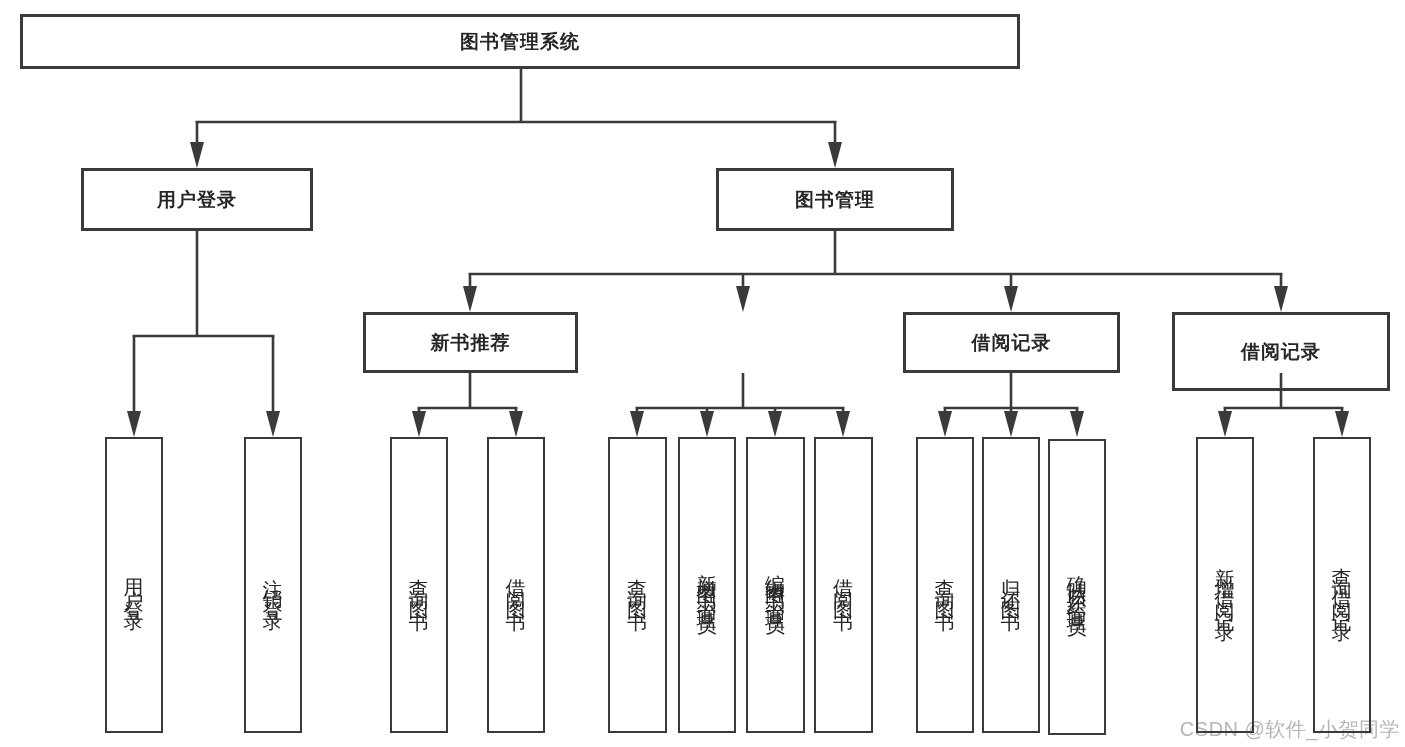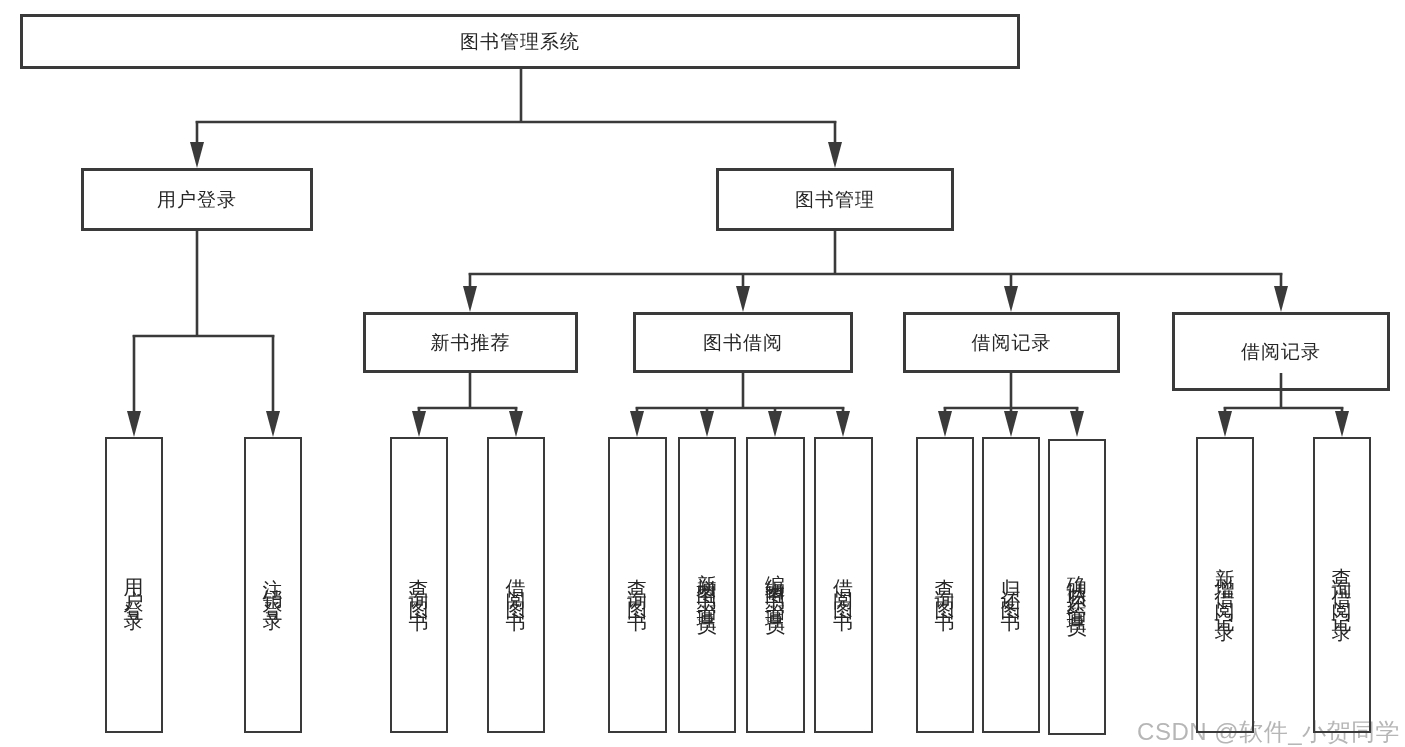--- a/index.html
+++ b/index.html
@@ -23,34 +23,34 @@
   }
   .node{
     position:absolute;
     box-sizing:border-box;
     border:3px solid var(--line);
     background:transparent;
     display:flex;align-items:center;justify-content:center;
     z-index:2;
   }
   .hbox{font-size:19px;}
-  .hbox .lbl{white-space:nowrap;letter-spacing:1px;}
+  .hbox .lbl{white-space:nowrap;letter-spacing:1px;font-weight:bold;}
   .leaf{border-width:2.5px;font-size:20px;}
   .leaf .lbl{
     writing-mode:vertical-rl;
     text-orientation:mixed;
     letter-spacing:11px;
     line-height:1;
   }
   .leaf .lbl.tight{letter-spacing:6px;}
   .watermark{
     position:absolute;
     top:716px;right:5px;
     z-index:0;
-    font-size:24px;
+    font-size:20px;
     letter-spacing:0.5px;
     color:var(--wm);
     white-space:nowrap;
   }
 </style>
 </head>
 <body>
 
 <div class="canvas">
 
@@ -116,23 +116,20 @@
   <div class="node hbox" style="left:81px;top:168px;width:232px;height:63px">
     <span class="lbl">用户登录</span>
   </div>
   <div class="node hbox" style="left:363px;top:312px;width:215px;height:61px">
     <span class="lbl">新书推荐</span>
   </div>
 
   <div class="node hbox" style="left:716px;top:168px;width:238px;height:63px">
     <span class="lbl">图书管理</span>
   </div>
-  <div class="node hbox" style="left:633px;top:312px;width:220px;height:61px">
-    <span class="lbl">图书借阅</span>
-  </div>
   <div class="node hbox" style="left:903px;top:312px;width:217px;height:61px">
     <span class="lbl">借阅记录</span>
   </div>
   <div class="node hbox" style="left:1172px;top:312px;width:218px;height:79px">
     <span class="lbl">借阅记录</span>
   </div>
 
   <div class="node leaf" style="left:105px;top:437px;width:58px;height:296px">
     <span class="lbl">用户登录</span>
   </div>

